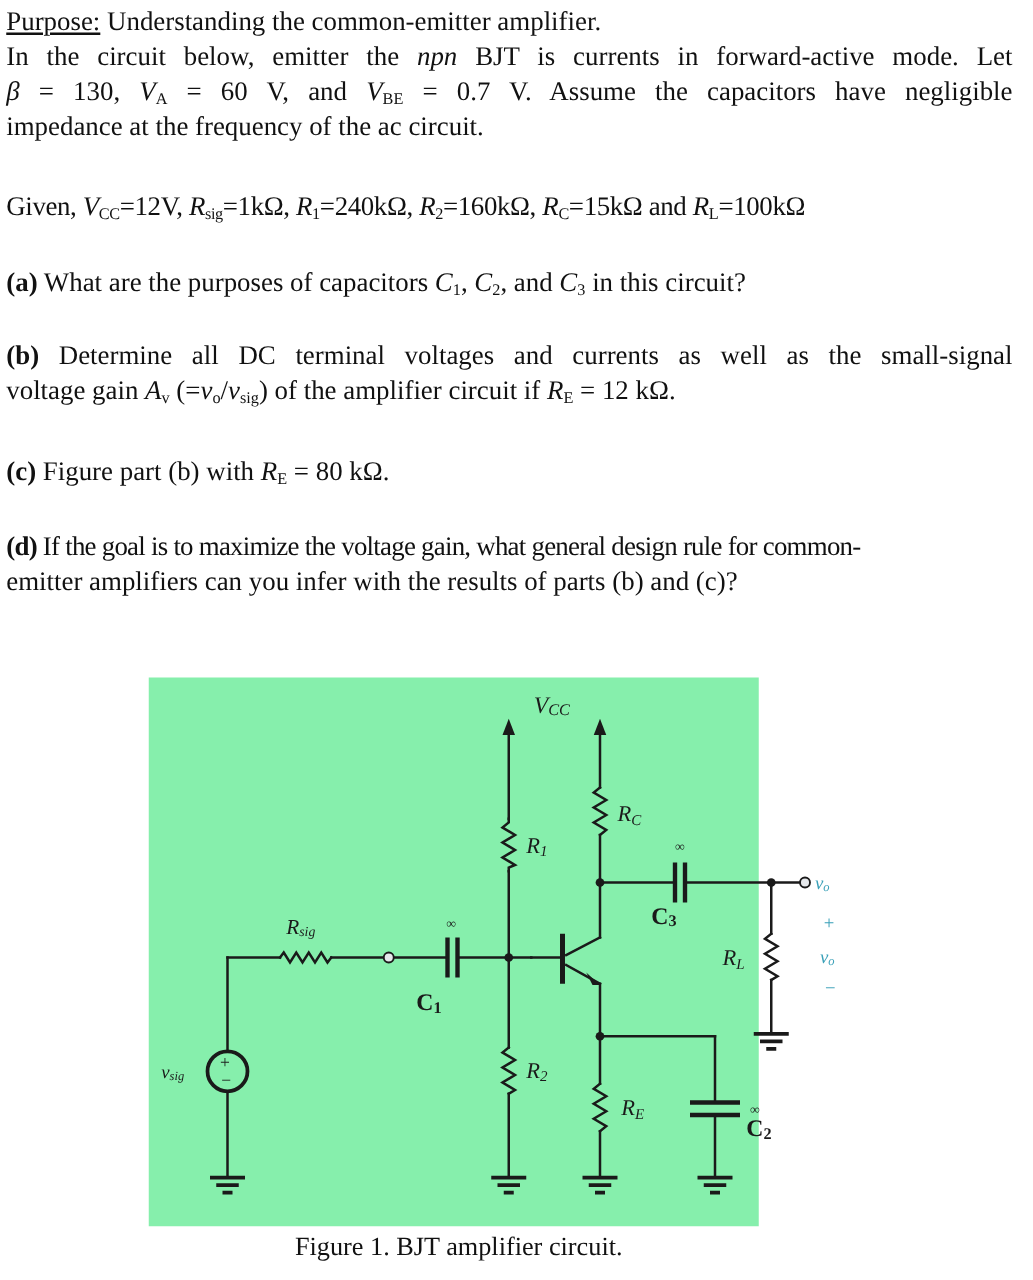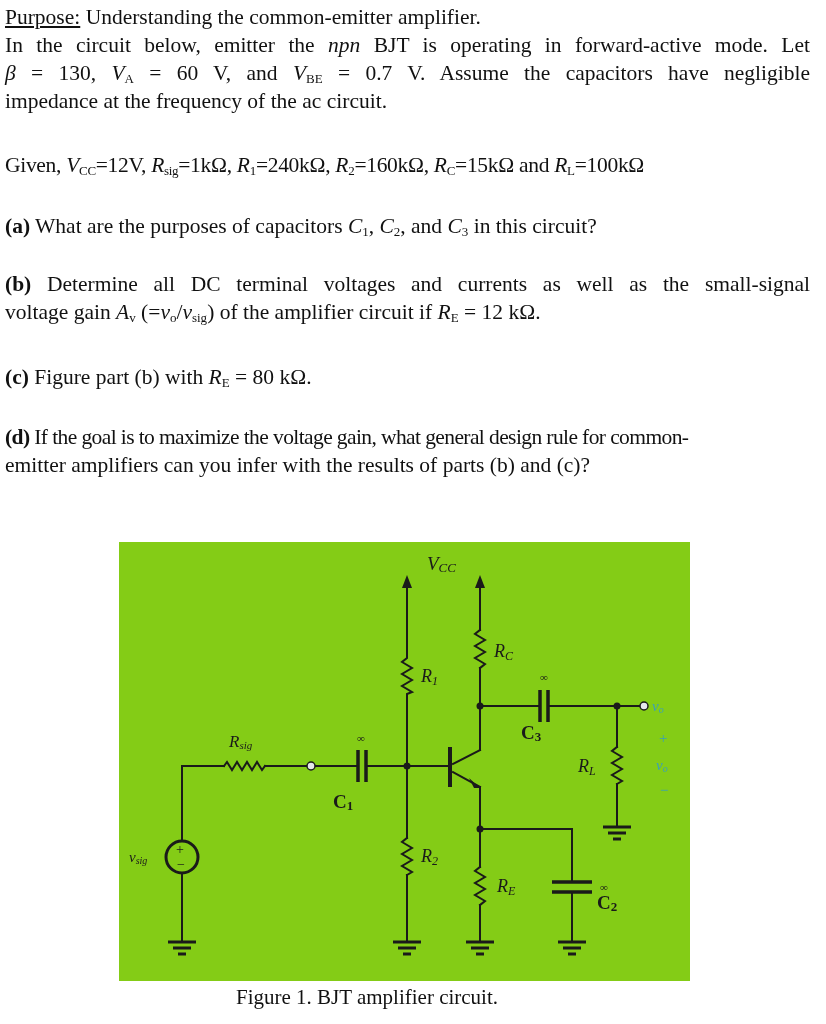--- a/index.html
+++ b/index.html
@@ -5,36 +5,36 @@
   html, body { margin: 0; padding: 0; background: #ffffff; }
   body { width: 826px; height: 1024px; position: relative; overflow: hidden;
          font-family: "Liberation Serif", "DejaVu Serif", serif; color: #111; }
   .p { position: absolute; left: 5px; width: 805px; font-size: 21.5px; line-height: 28px; margin: 0; }
   .jl { text-align: justify; text-align-last: justify; }
   .u { text-decoration: underline; }
   i { font-style: italic; }
   b { font-weight: bold; }
   sub { font-size: 13px; vertical-align: -3px; line-height: 0; }
   .cond { letter-spacing: -0.3px; }
-  .figure { position: absolute; left: 119px; top: 542px; width: 571px; height: 439px;
-            background: #84cc16; }
+  .figure { position: absolute; left: 119px; top: 542px; width: 458px; height: 439px;
+            background: #86efac; padding-left: 30px; }
   .figure svg { position: absolute; left: 0; top: 0; }
   .caption { position: absolute; left: 0; width: 746px; top: 984px; text-align: center;
              font-size: 21px; line-height: 26px; padding-left: 0; }
   .caption span { position: relative; left: -6px; }
 </style>
 </head>
 <body>
 
 <p class="p" style="top:3px;font-family:Liberation Serif, serif;">
   <span class="u">Purpose:</span><span> Understanding the common-emitter amplifier.</span>
 </p>
 
 <p class="p jl" style="top:31px;">
-  <span>In the circuit below, emitter the </span><i>npn</i><span> BJT is operating in forward-active mode. Let</span>
+  <span>In the circuit below, emitter the </span><i>npn</i><span> BJT is currents in forward-active mode. Let</span>
 </p>
 <p class="p jl" style="top:59px;">
   <i>β</i><span> = 130, </span><i>V</i><sub>A</sub><span> = 60 V, and </span><i>V</i><sub>BE</sub><span> = 0.7 V. Assume the capacitors have negligible</span>
 </p>
 <p class="p" style="top:87px;">impedance at the frequency of the ac circuit.</p>
 
 <p class="p cond" style="top:151px;">
   <span>Given, </span><i>V</i><sub>CC</sub><span>=12V, </span><i>R</i><sub>sig</sub><span>=1kΩ, </span><i>R</i><sub>1</sub><span>=240kΩ, </span><i>R</i><sub>2</sub><span>=160kΩ, </span><i>R</i><sub>C</sub><span>=15kΩ and </span><i>R</i><sub>L</sub><span>=100kΩ</span>
 </p>
 

